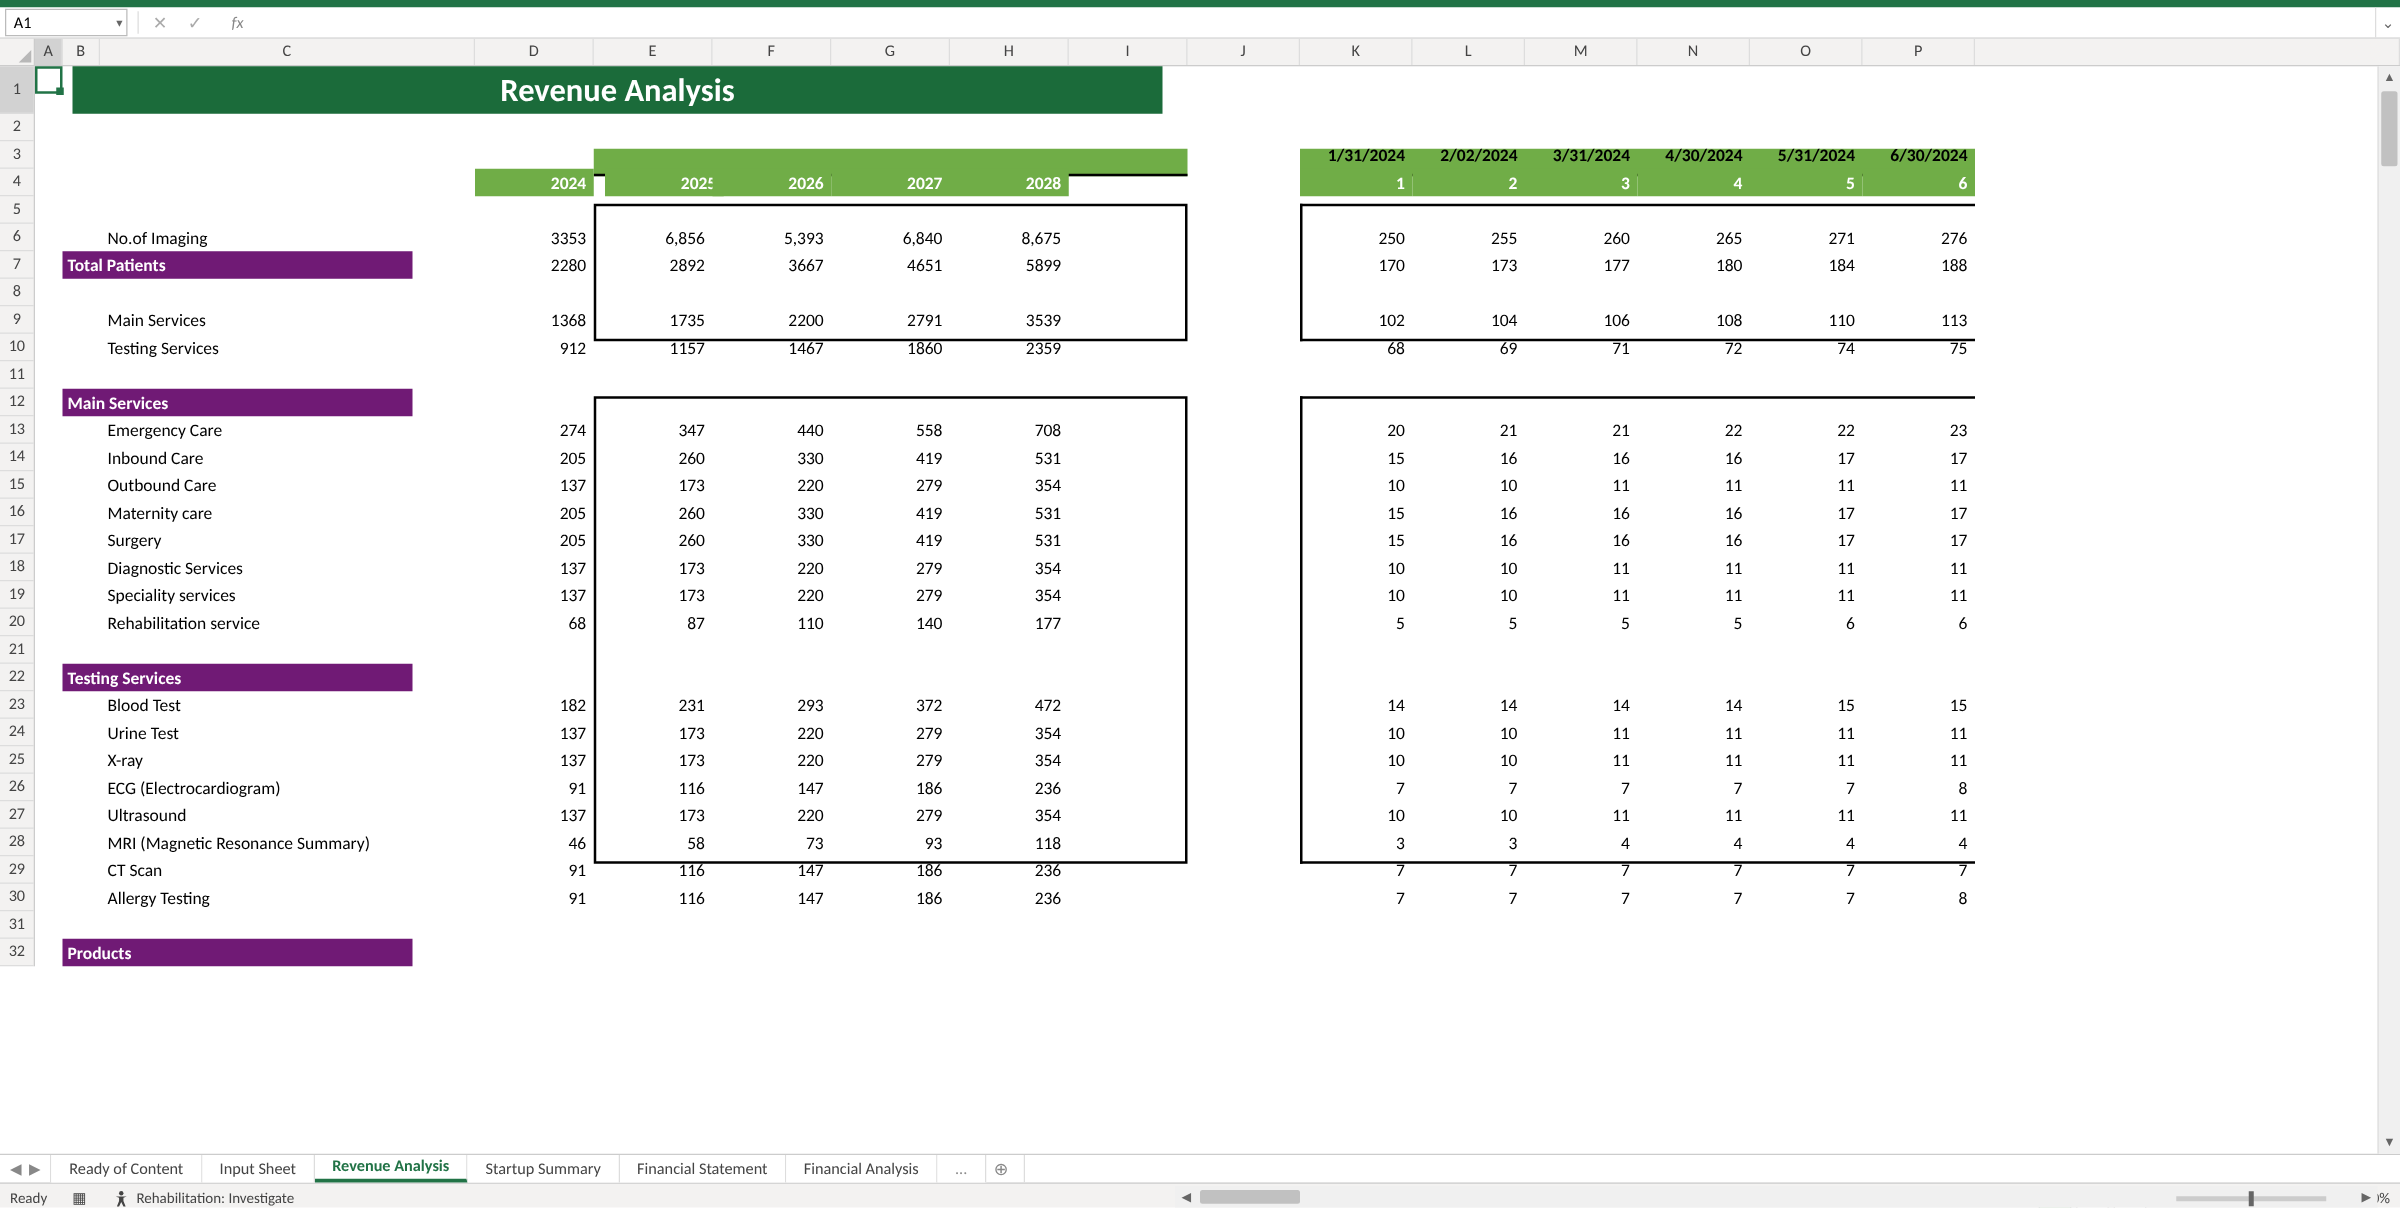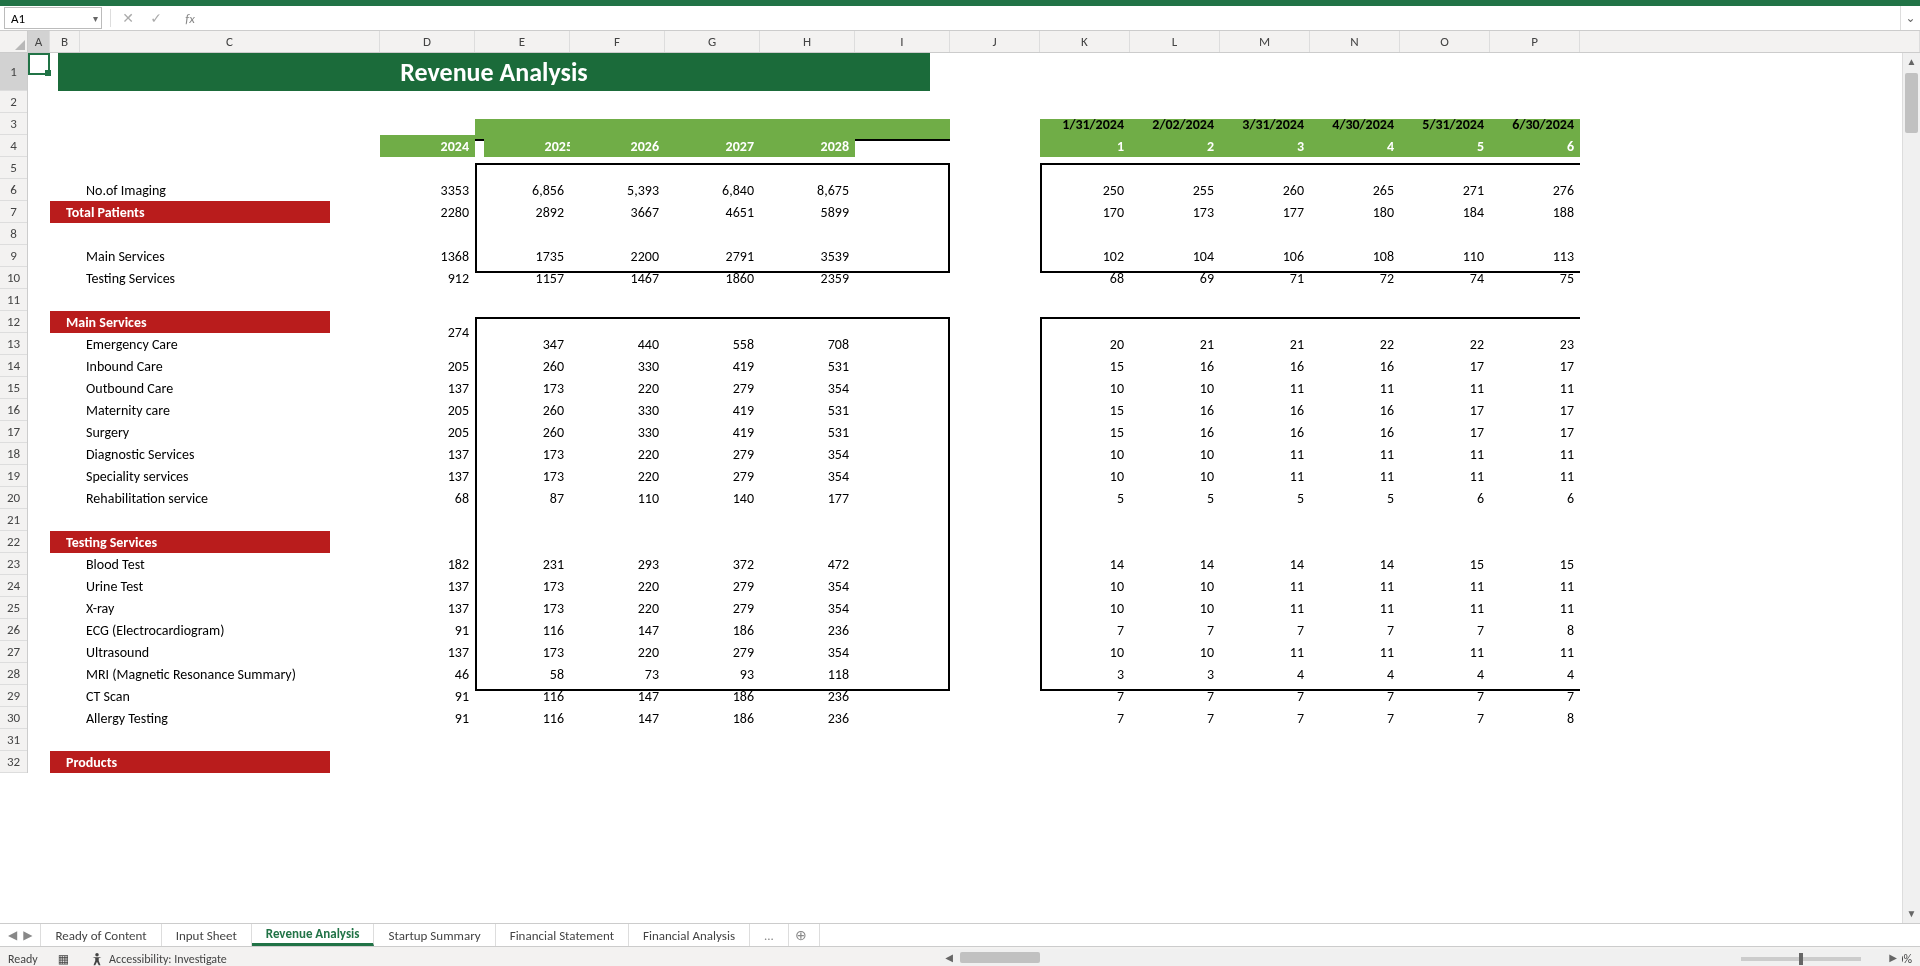--- a/index.html
+++ b/index.html
@@ -32,21 +32,21 @@
 
 .cells { position: relative; flex: 1; }
 .cell { position: absolute; font-size: 14px; display: flex; align-items: center; height: 22px; }
 .cell.r { justify-content: flex-end; padding-right: 6px; }
 .cell.l { justify-content: flex-start; padding-left: 6px; }
 
 .title-band { position: absolute; background: #1b6b3a; color: #fff; font-size: 26px; font-weight: bold; display: flex; align-items: center; justify-content: center; }
 
 .year-hdr { position: absolute; background: #70ad47; border-bottom: 2px solid #000; }
 .year-cell { background: #70ad47; color: #fff; font-weight: bold; }
-.section-hdr { background: #b91c1c; color: #fff; font-weight: bold; padding-left: 16px; }
+.section-hdr { background: #701a75; color: #fff; font-weight: bold; padding-left: 4px; }
 
 .thickbox { position: absolute; border: 2px solid #000; pointer-events: none; }
 .thickbox.right-open { border-right: none; }
 
 .selbox { position: absolute; border: 2px solid #217346; width: 22px; height: 22px; left: 0; top: 0; pointer-events: none; }
 .selhandle { position: absolute; width: 6px; height: 6px; background: #217346; right: -3px; bottom: -3px; }
 
 .vscroll { position: absolute; right: 0; top: 22px; width: 18px; bottom: 0; background: #f0f0f0; border-left: 1px solid #ddd; }
 .vscroll .up, .vscroll .dn { height: 18px; text-align: center; font-size: 10px; color: #666; line-height: 18px; }
 .vscroll .thumb { position: absolute; left: 2px; right: 2px; top: 20px; height: 60px; background: #c1c1c1; border-radius: 2px; }
@@ -229,21 +229,21 @@
         <div class="cell r" style="left: 637px; top: 214px; width: 95px;">1860</div>
         <div class="cell r" style="left: 732px; top: 214px; width: 95px;">2359</div>
         <div class="cell r" style="left: 1012px; top: 214px; width: 90px;">68</div>
         <div class="cell r" style="left: 1102px; top: 214px; width: 90px;">69</div>
         <div class="cell r" style="left: 1192px; top: 214px; width: 90px;">71</div>
         <div class="cell r" style="left: 1282px; top: 214px; width: 90px;">72</div>
         <div class="cell r" style="left: 1372px; top: 214px; width: 90px;">74</div>
         <div class="cell r" style="left: 1462px; top: 214px; width: 90px;">75</div>
         <div class="cell section-hdr" style="left: 22px; top: 258px; width: 280px;">Main Services</div>
         <div class="cell l" style="left: 52px; top: 280px; width: 300px;">Emergency Care</div>
-        <div class="cell r" style="left: 352px; top: 268px; width: 95px;">274</div>
+        <div class="cell r" style="left: 352px; top: 280px; width: 95px;">274</div>
         <div class="cell r" style="left: 447px; top: 280px; width: 95px;">347</div>
         <div class="cell r" style="left: 542px; top: 280px; width: 95px;">440</div>
         <div class="cell r" style="left: 637px; top: 280px; width: 95px;">558</div>
         <div class="cell r" style="left: 732px; top: 280px; width: 95px;">708</div>
         <div class="cell r" style="left: 1012px; top: 280px; width: 90px;">20</div>
         <div class="cell r" style="left: 1102px; top: 280px; width: 90px;">21</div>
         <div class="cell r" style="left: 1192px; top: 280px; width: 90px;">21</div>
         <div class="cell r" style="left: 1282px; top: 280px; width: 90px;">22</div>
         <div class="cell r" style="left: 1372px; top: 280px; width: 90px;">22</div>
         <div class="cell r" style="left: 1462px; top: 280px; width: 90px;">23</div>
@@ -466,21 +466,21 @@
 
 <div class="statusbar">
   <span>Ready</span>
   <span style="margin-left:20px;">▦</span>
   <span class="acc-icon" style="margin-left:20px;">
     <svg width="14" height="14" viewBox="0 0 16 16">
         <circle cx="8" cy="3" r="2" fill="#444"></circle>
         <path d="M3 6 L13 6 L10 7 L10 10 L12 15 L10 15 L8 11 L6 15 L4 15 L6 10 L6 7 Z" fill="#444"></path>
       </svg>
   </span>
-  <span>Accessibility: Investigate</span>
+  <span>Rehabilitation: Investigate</span>
   <div class="sp"></div>
   <span style="margin-right:4px;">🖵</span>
   <span>Display Settings</span>
   <div class="views">
     <div class="viewbtn active">
         <svg width="14" height="10">
           <rect x="1" y="1" width="12" height="8" fill="none" stroke="#555"></rect>
           <line x1="5" y1="1" x2="5" y2="9" stroke="#555"></line>
           <line x1="9" y1="1" x2="9" y2="9" stroke="#555"></line>
           <line x1="1" y1="5" x2="13" y2="5" stroke="#555"></line>

